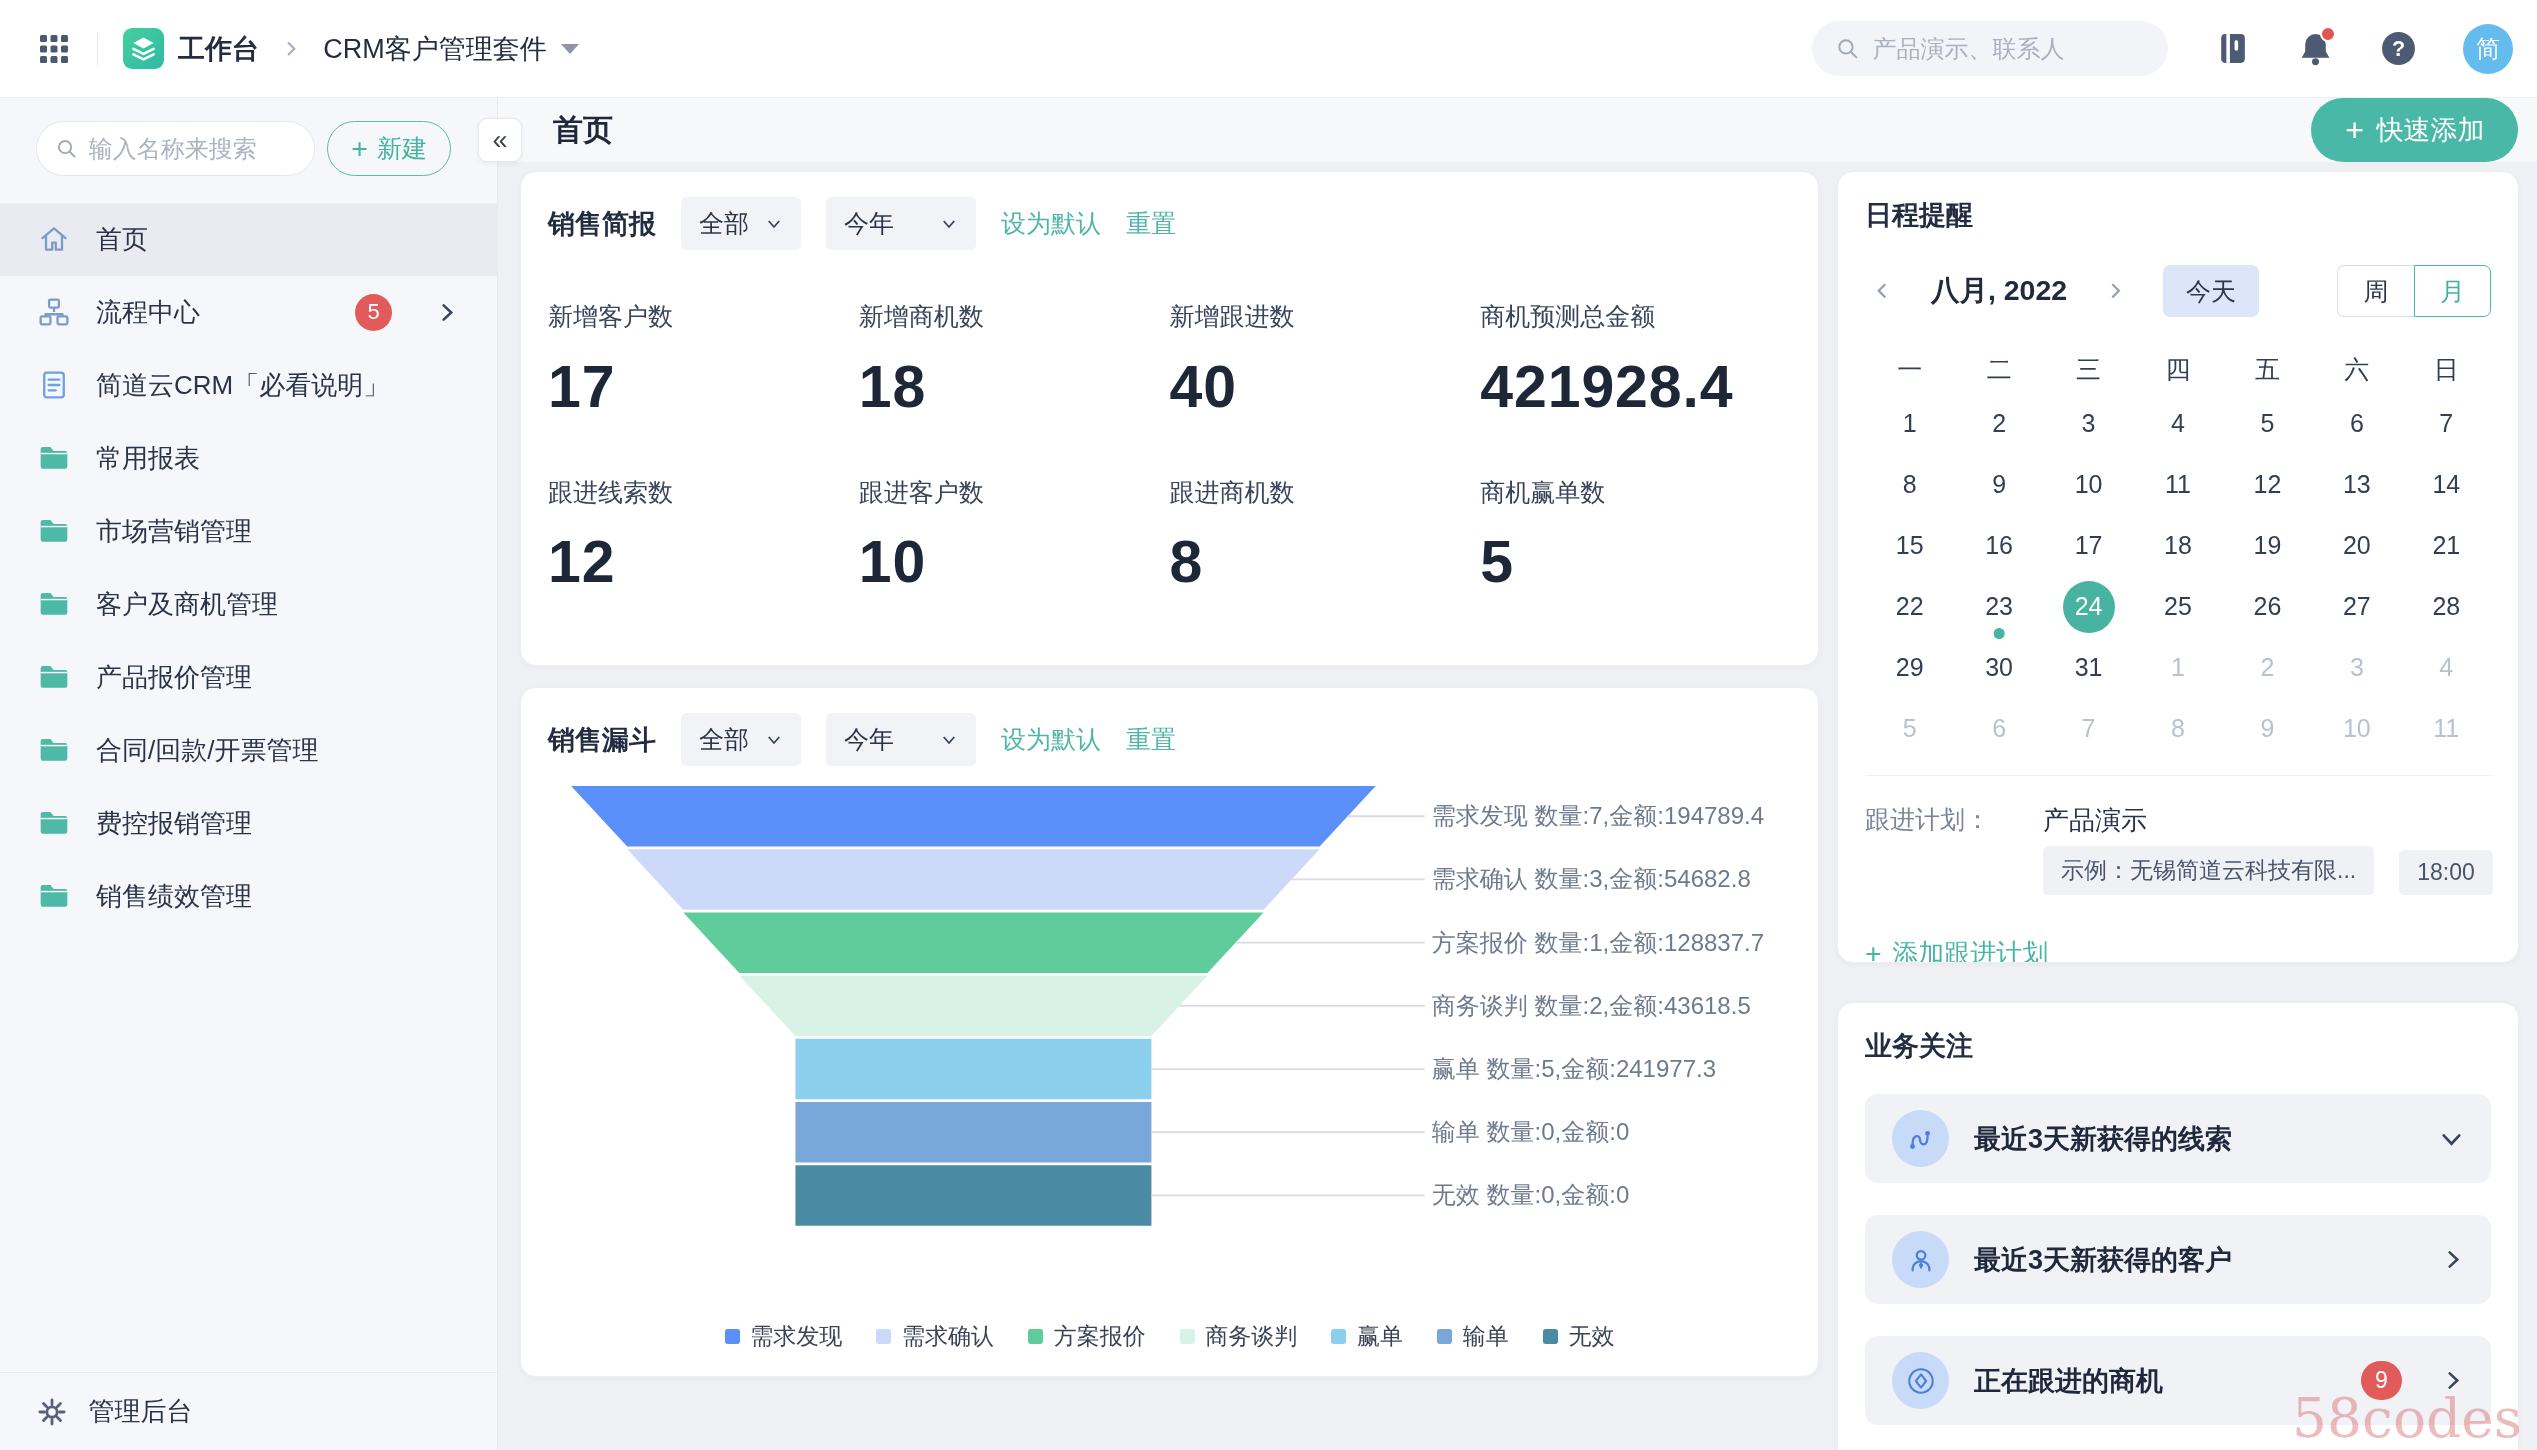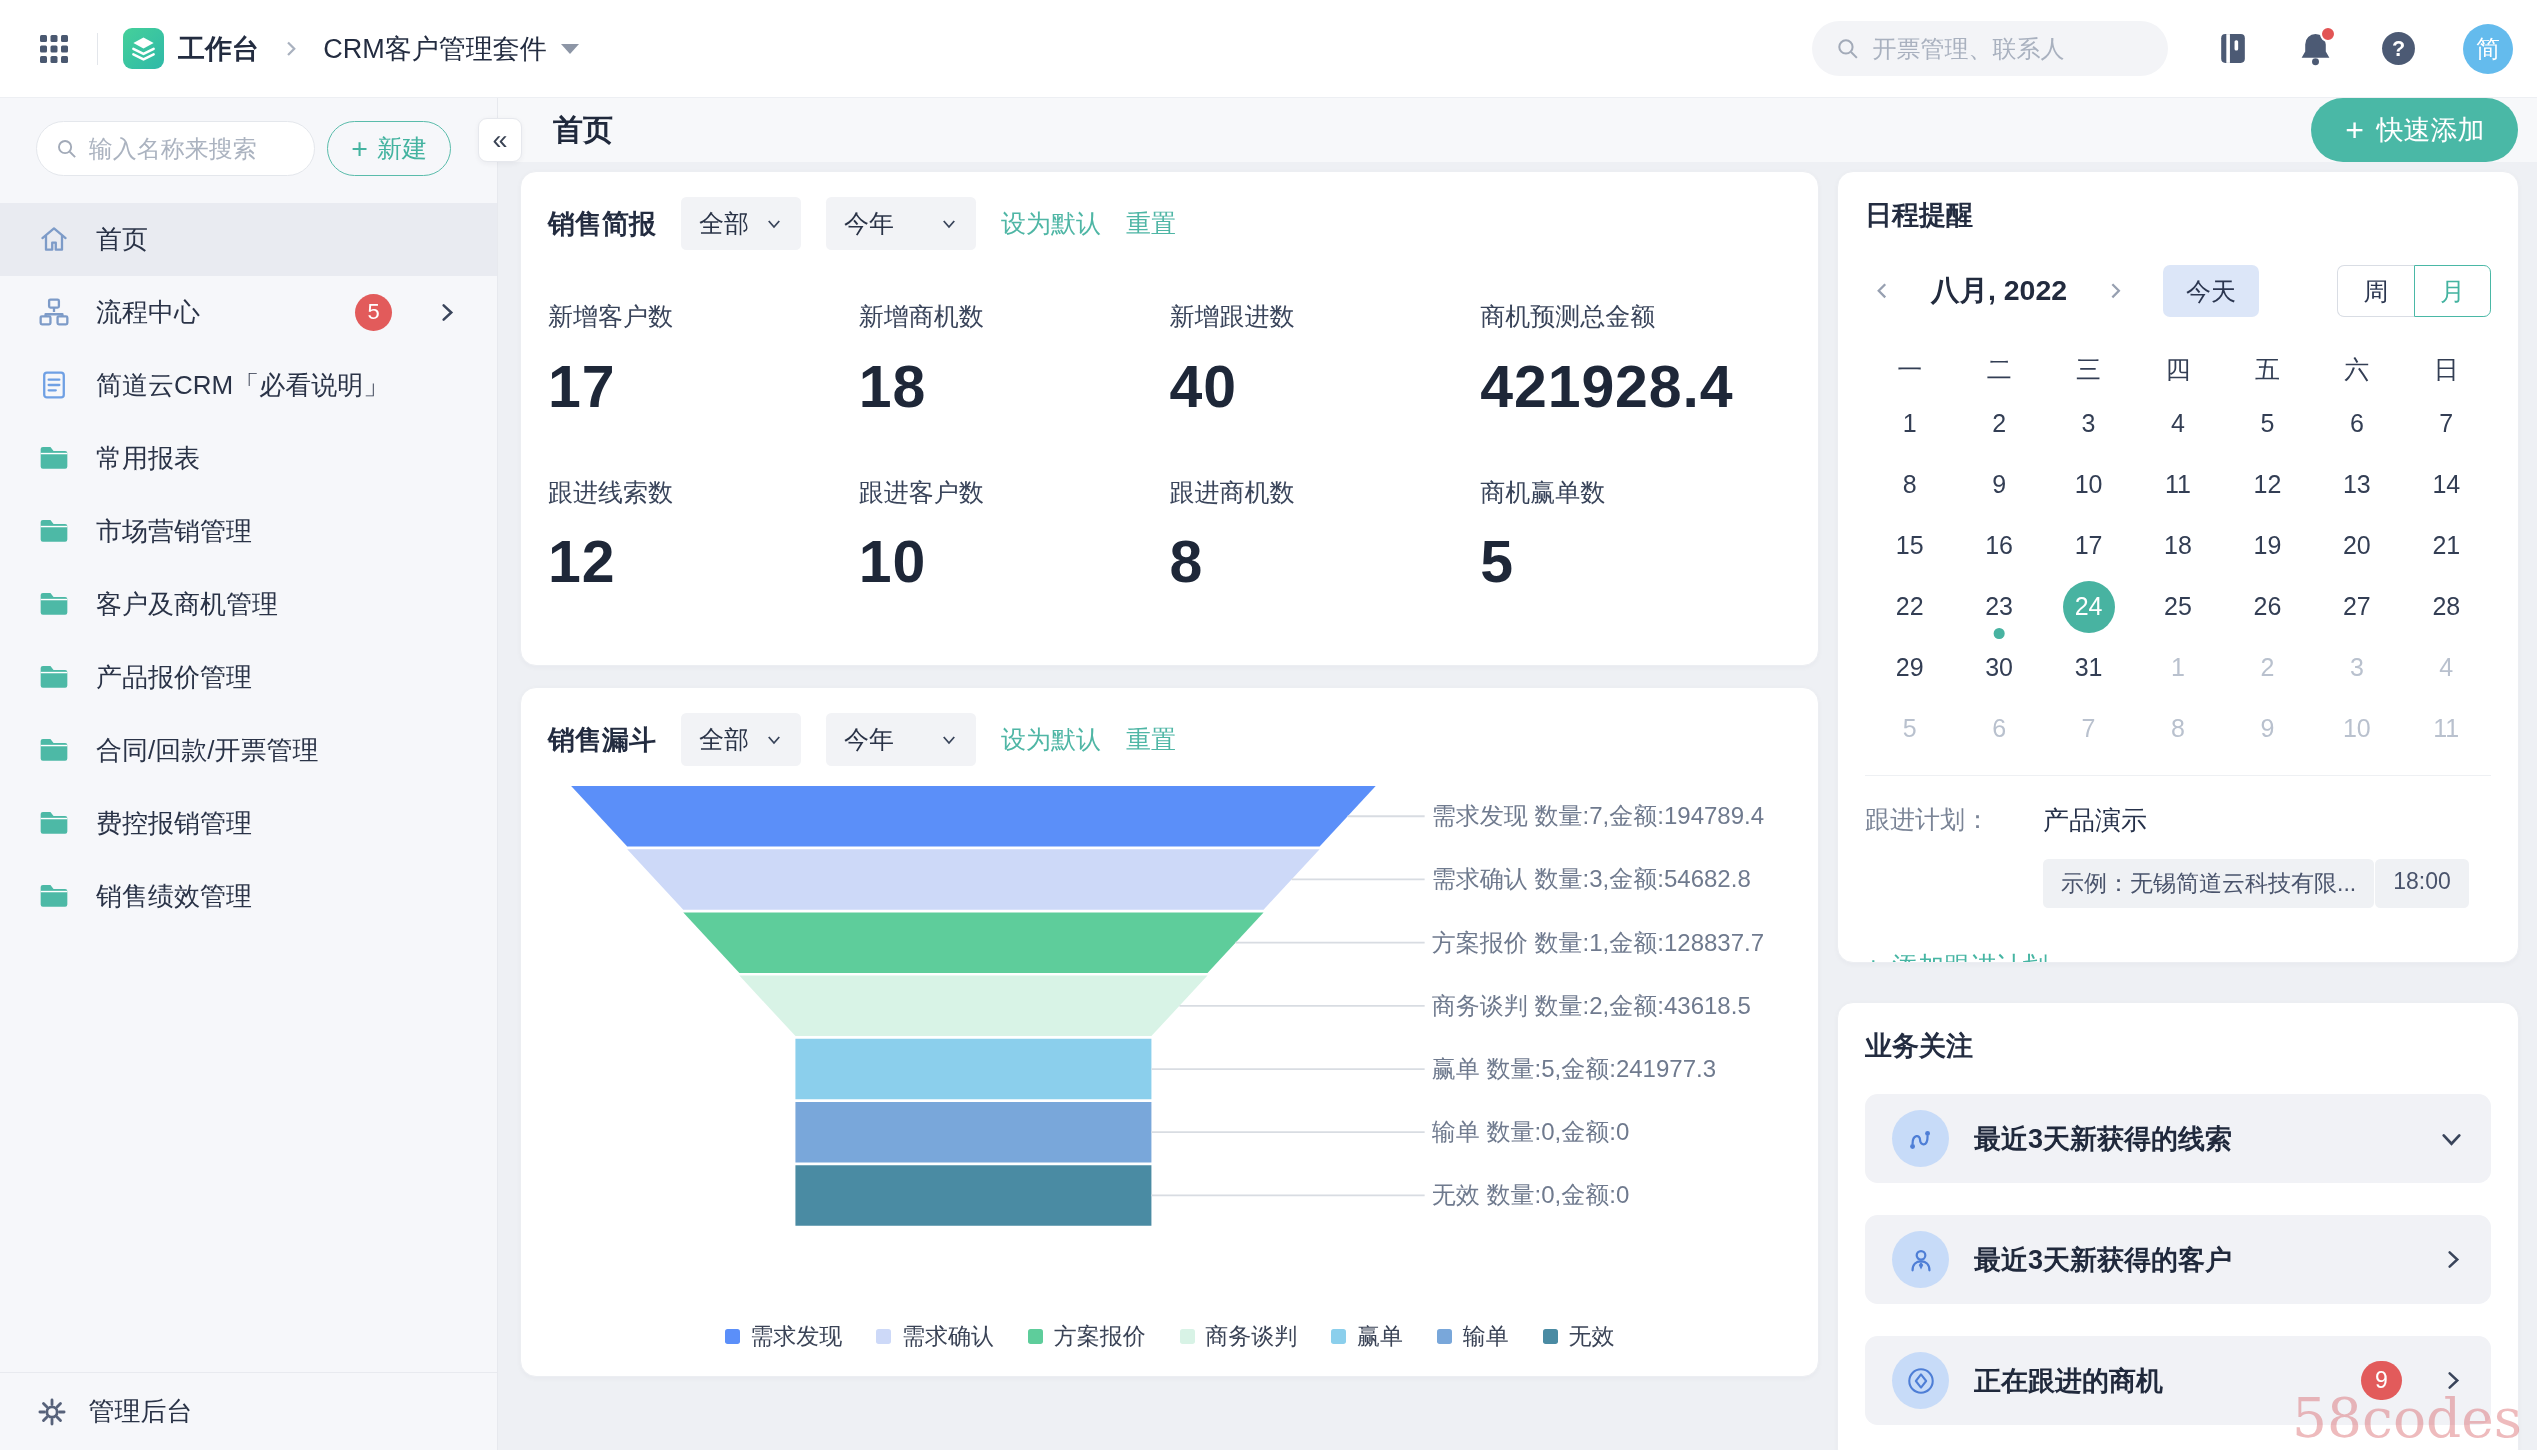--- a/index.html
+++ b/index.html
@@ -81,21 +81,21 @@
   .cal-weekdays { display:grid; grid-template-columns:repeat(7,1fr); margin-top:36px; }
   .cal-weekdays div { text-align:center; font-size:25px; color:#333E54; }
   .cal-grid { display:grid; grid-template-columns:repeat(7,1fr); margin-top:7.1px; }
   .cal-cell { height:61px; display:flex; align-items:center; justify-content:center; position:relative; font-size:25px; color:#333E54; }
   .cal-cell.muted { color:#B9C1CE; }
   .cal-sel { width:52px; height:52px; border-radius:50%; background:#48B3A1; color:#fff; display:flex; align-items:center; justify-content:center; }
   .cal-dot { position:absolute; left:50%; transform:translateX(-50%); bottom:-1.8px; width:10.7px; height:10.7px; border-radius:50%; background:#48B3A1; }
   .plan { border-top:0.9px solid #EEF0F3; margin-top:16px; padding-top:27px; display:flex; }
   .plan-label { font-size:25px; color:#7A8496; width:178px; flex-shrink:0; }
   .plan-title { font-size:26px; color:#26314A; }
-  .plan-tags { display:flex; gap:1px; margin-top:21px; }
+  .plan-tags { display:flex; gap:25px; margin-top:8px;align-items:flex-end; }
   .tag { background:#EFF1F4; border-radius:5.3px; padding:9px 18px; font-size:23px; color:#49536B; white-space:nowrap; }
   .add-plan { display:flex; align-items:center; gap:10.7px; margin-top:41px; color:#46B5A3; font-size:26px; }
   .add-plan .plus { font-size:28.5px; }
 
   
   .biz-card { height:463px; }
   .biz-rows { display:flex; flex-direction:column; gap:32px; margin-top:30px; }
   .biz-row { height:89px; background:#F1F2F6; border-radius:12.5px; display:flex; align-items:center; padding:0 27px; gap:25px; }
   .biz-icon { width:57px; height:57px; border-radius:50%; background:#C7DBF8; display:flex; align-items:center; justify-content:center; flex-shrink:0; }
   .biz-label { font-size:27px; font-weight:600; color:#20293C; flex:1; }
@@ -139,21 +139,21 @@
       </svg>
   </span>
   <span class="app-title">CRM客户管理套件</span>
   <span class="caret"></span>
 
   <div class="tb-search">
     <svg width="25" height="25" viewBox="0 0 32 32" fill="none" stroke="#A2AAB8" stroke-width="2.6">
         <circle cx="14" cy="14" r="8.5"></circle>
         <path d="M20.5 20.5 L28 28"></path>
       </svg>
-    <span>开票管理、联系人</span>
+    <span>产品演示、联系人</span>
   </div>
 
   <div class="tb-icons">
     <span style="display:flex;">
       <svg width="37" height="37" viewBox="0 0 36 36">
           <rect x="7" y="4" width="23" height="28" rx="4" fill="#4C5A74"></rect>
           <rect x="12" y="4" width="3.5" height="28" fill="#fff"></rect>
           <rect x="20" y="10" width="3.5" height="10" rx="1.5" fill="#fff"></rect>
         </svg>
     </span>

